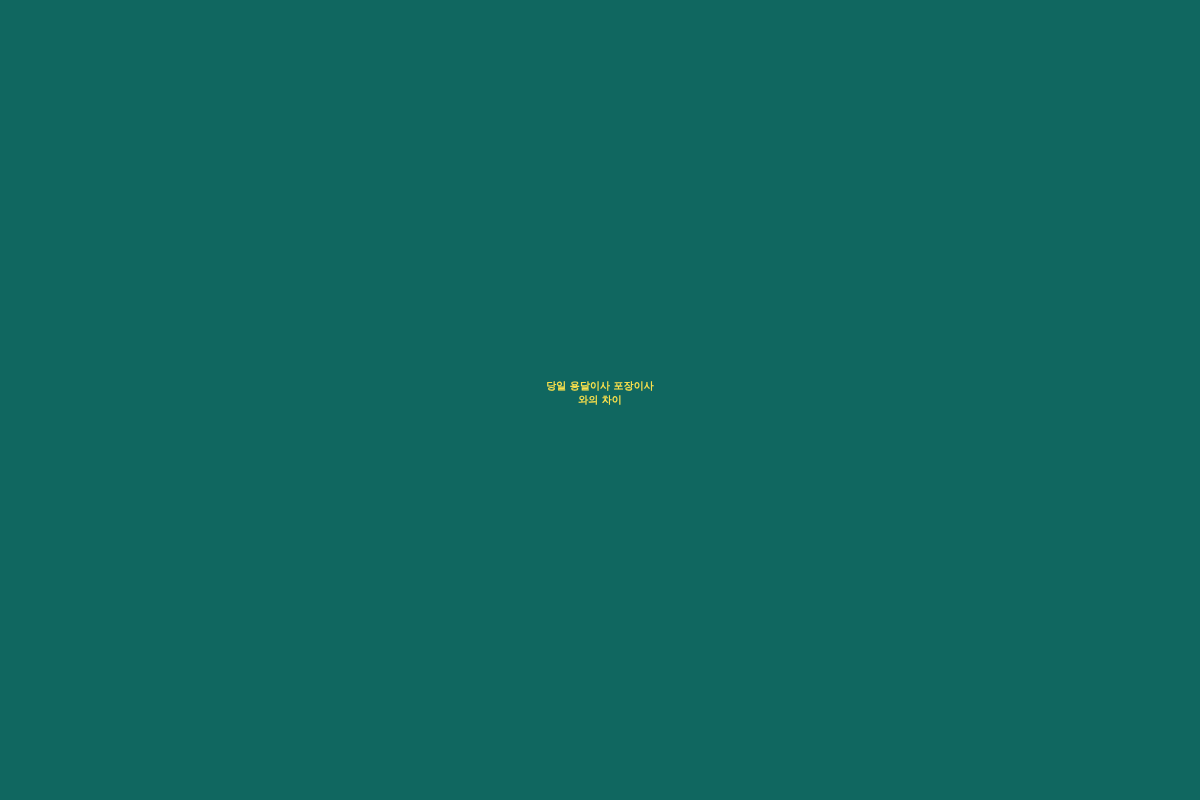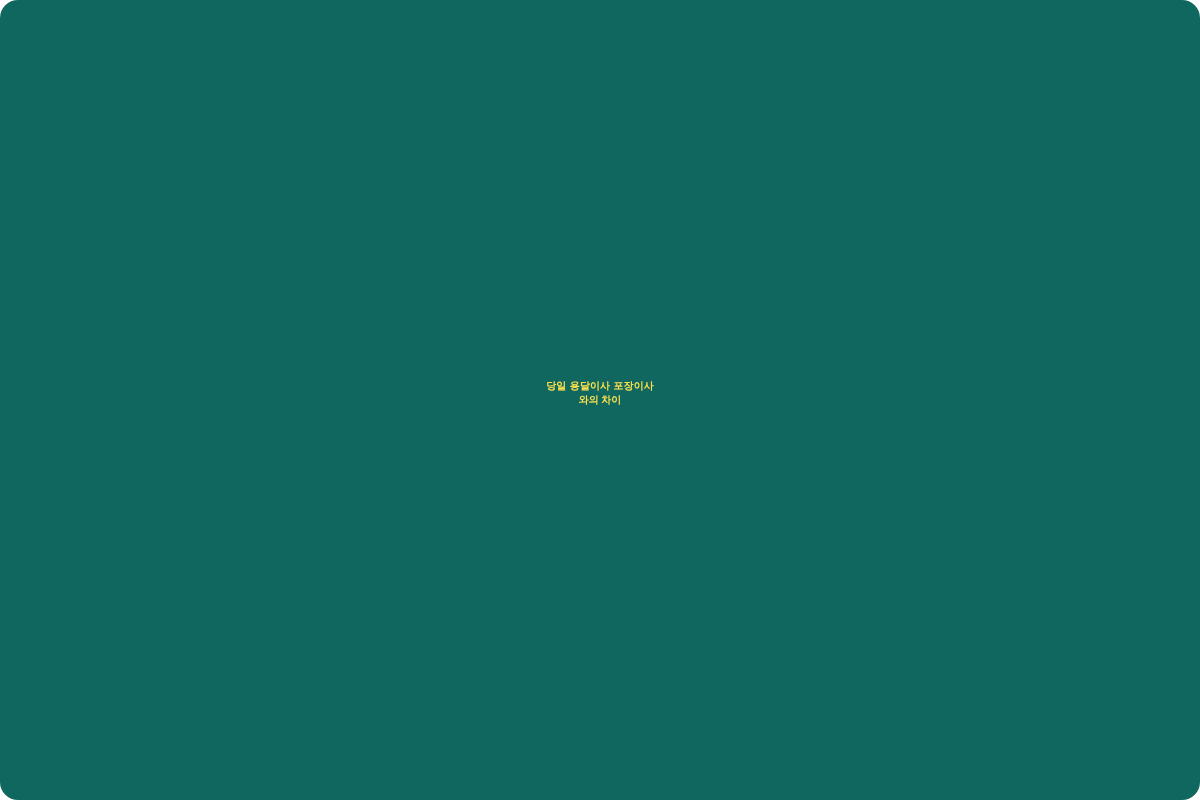--- a/index.html
+++ b/index.html
@@ -17,21 +17,20 @@
 
   #banner {
     position: relative;
     box-sizing: border-box;
     width: 1200px;
     height: 800px;
     background: #106760;
     display: flex;
     align-items: center;
     justify-content: center;
-    border-radius: 18px;
   }
 
   #headline-block {
     width: 1060px;
     text-align: center;
     
     margin-top: -12px;
     -webkit-user-select: none;
     user-select: none;
   }
@@ -43,21 +42,20 @@
     font-weight: 700;
     font-size: 96px;
     line-height: 1.42;
     letter-spacing: 0.005em;
     white-space: pre;
     text-rendering: geometricPrecision;
   }
 
   .headline-line.line-2 {
     font-size: 96px;
-    font-family: Liberation Serif, serif;
   }
 </style>
 </head>
 <body>
 
 <div id="banner" style="background: rgb(16, 103, 96);">
 
   <div id="headline-block">
 
     <span class="headline-line line-1" style="color: rgb(249, 224, 76); font-size: 10px;">당일 용달이사 포장이사</span>

